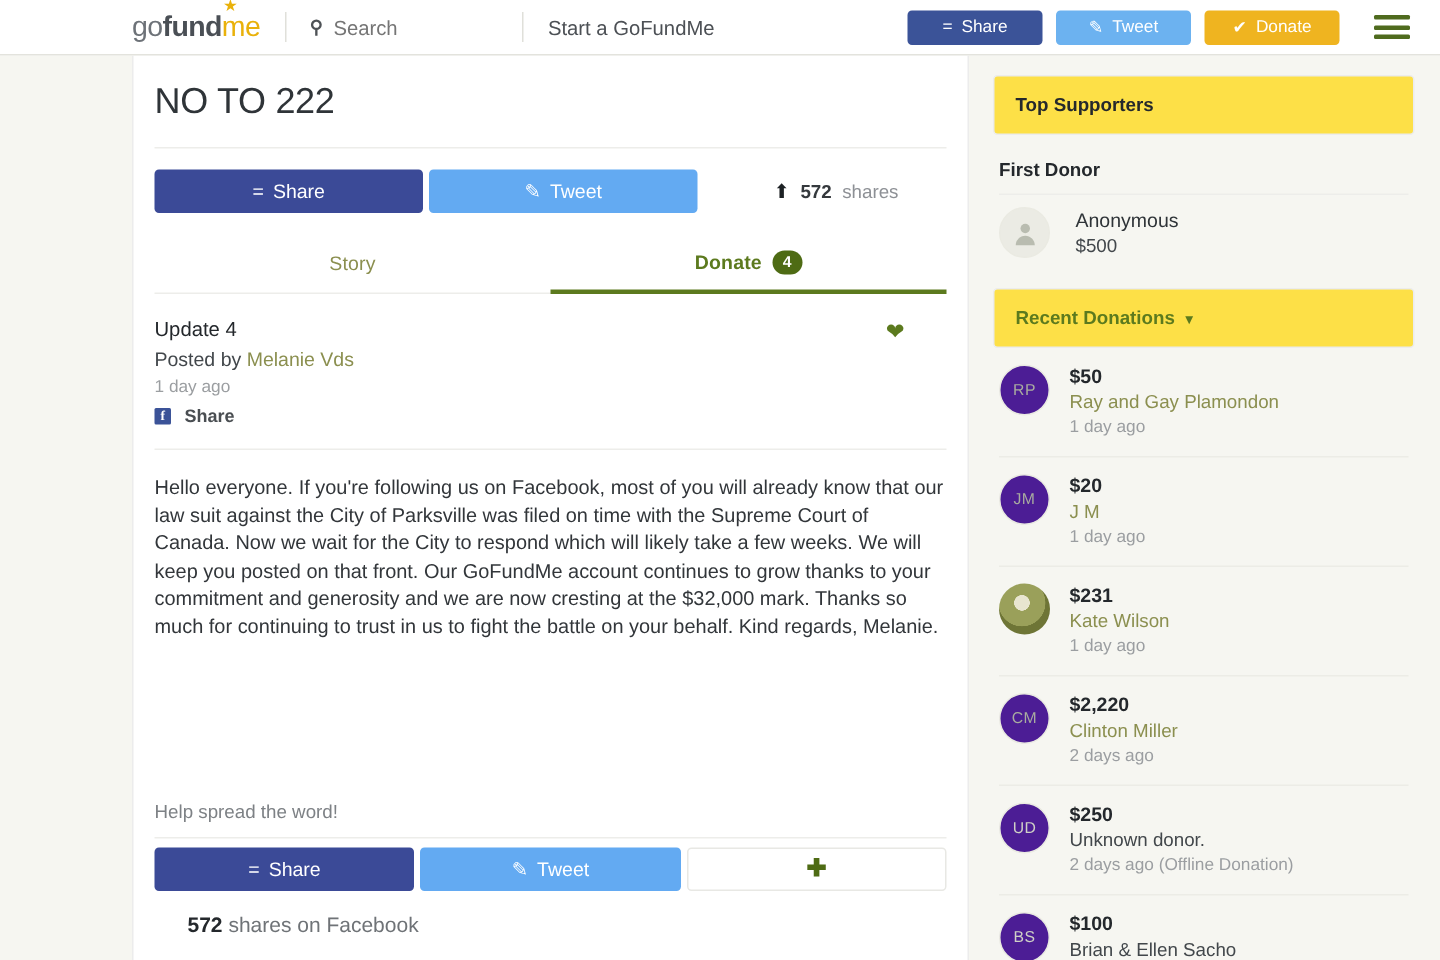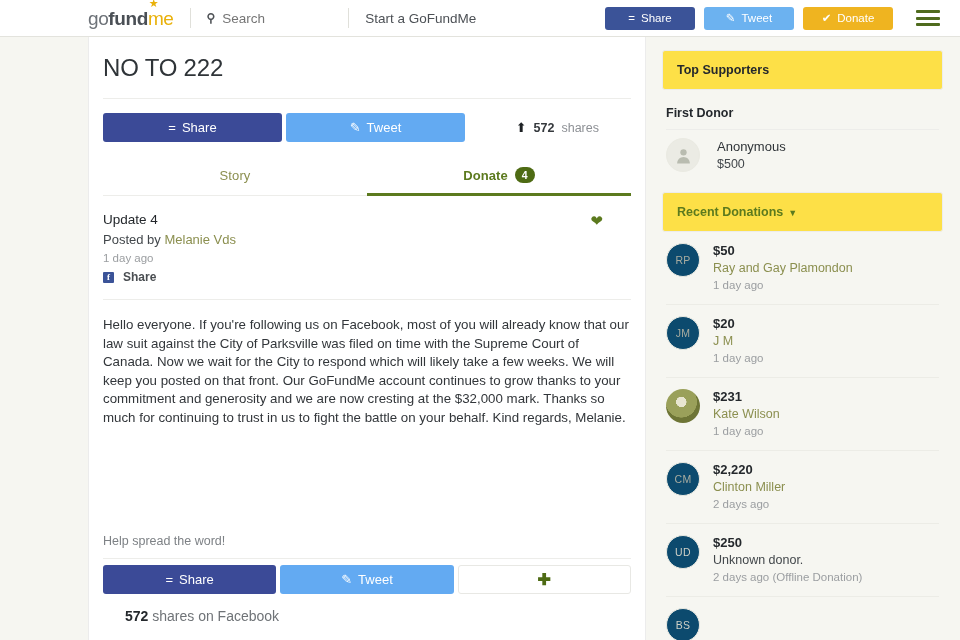--- a/index.html
+++ b/index.html
@@ -164,21 +164,21 @@
 
   .sec-head { font-size: 12.5px; font-weight: bold; color: #24282c; padding: 16px 0 9px 4px; }
   .donor-list { padding: 0 4px; }
   .donor {
     display: flex; gap: 13px; align-items: flex-start;
     padding: 11px 0 13px 0; border-top: 1px solid #ecece6;
   }
   .donor.first { border-top: 1px solid #ecece6; }
   .av {
     width: 34px; height: 34px; border-radius: 50%; flex: 0 0 34px;
-    background: #0c4a6e; border: 1px solid #eaeae2;
+    background: #4c1d95; border: 1px solid #eaeae2;
     display: flex; align-items: center; justify-content: center;
     font-size: 10.5px; color: #a9aca0; letter-spacing: .3px;
   }
   .av.person { background: #ebebe4; }
   .av.photo {
     background: radial-gradient(circle at 45% 38%, #e8e5d0 0 18%, #9aa05a 19% 55%, #6e7536 56% 100%);
     border: 0;
   }
   .av .psvg { width: 19px; height: 19px; fill: #b9bcb0; }
   .d-amt { font-size: 13px; font-weight: bold; color: #24282c; }
@@ -381,17 +381,22 @@
           <div class="d-amt">$250</div>
           <div class="d-name plain">Unknown donor.</div>
           <div class="d-ago">2 days ago (Offline Donation)</div>
         </div>
       </div>
 
       <div class="donor">
         <div class="av" style="color:#cfd0c6;">
             <span>BS</span>
           </div>
+        <div>
+          <div class="d-amt">$100</div>
+          <div class="d-name plain">Brian &amp; Ellen Sacho</div>
+
+        </div>
       </div>
 
     </div>
   </div>
 </div>
 
 </body></html>

